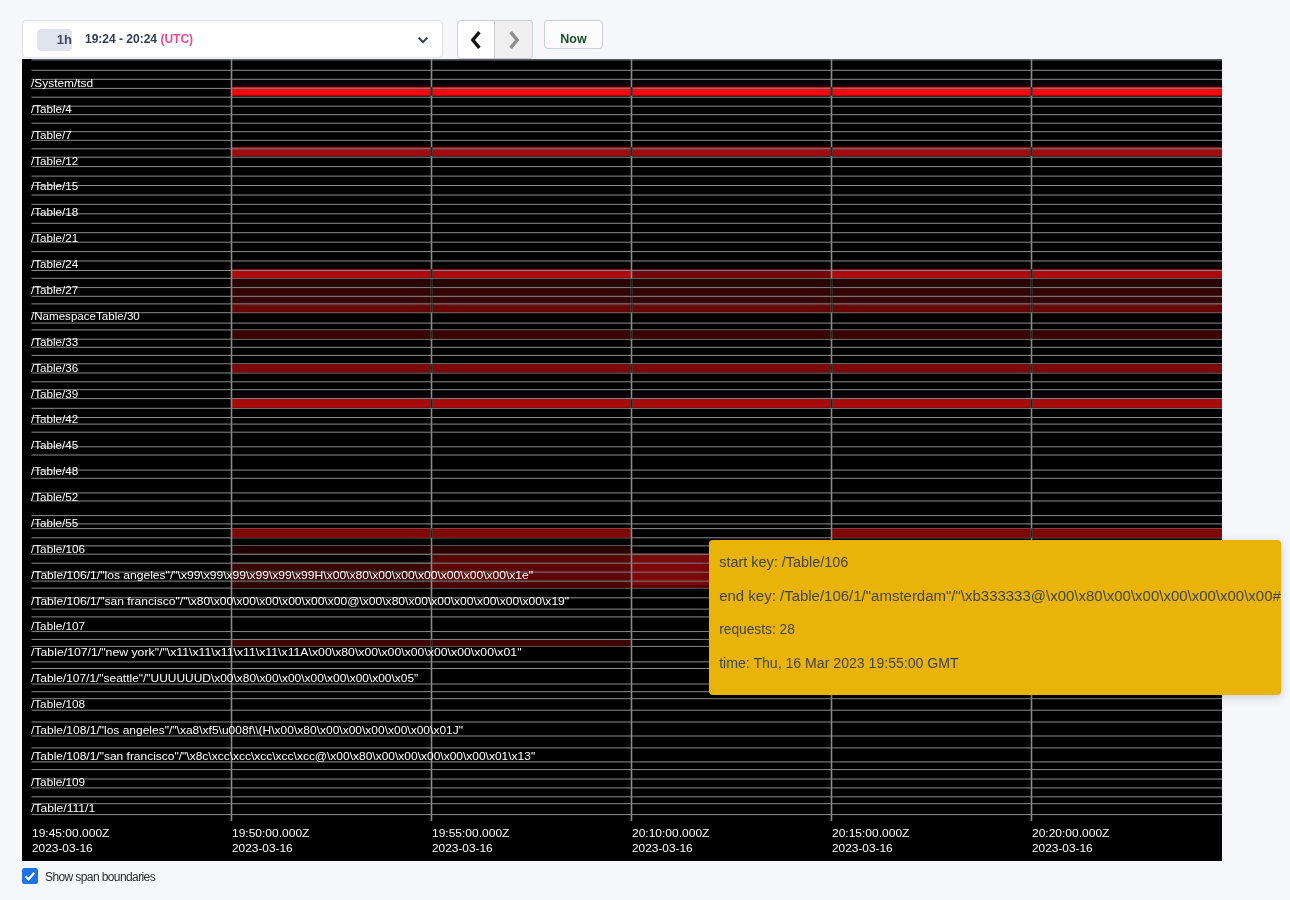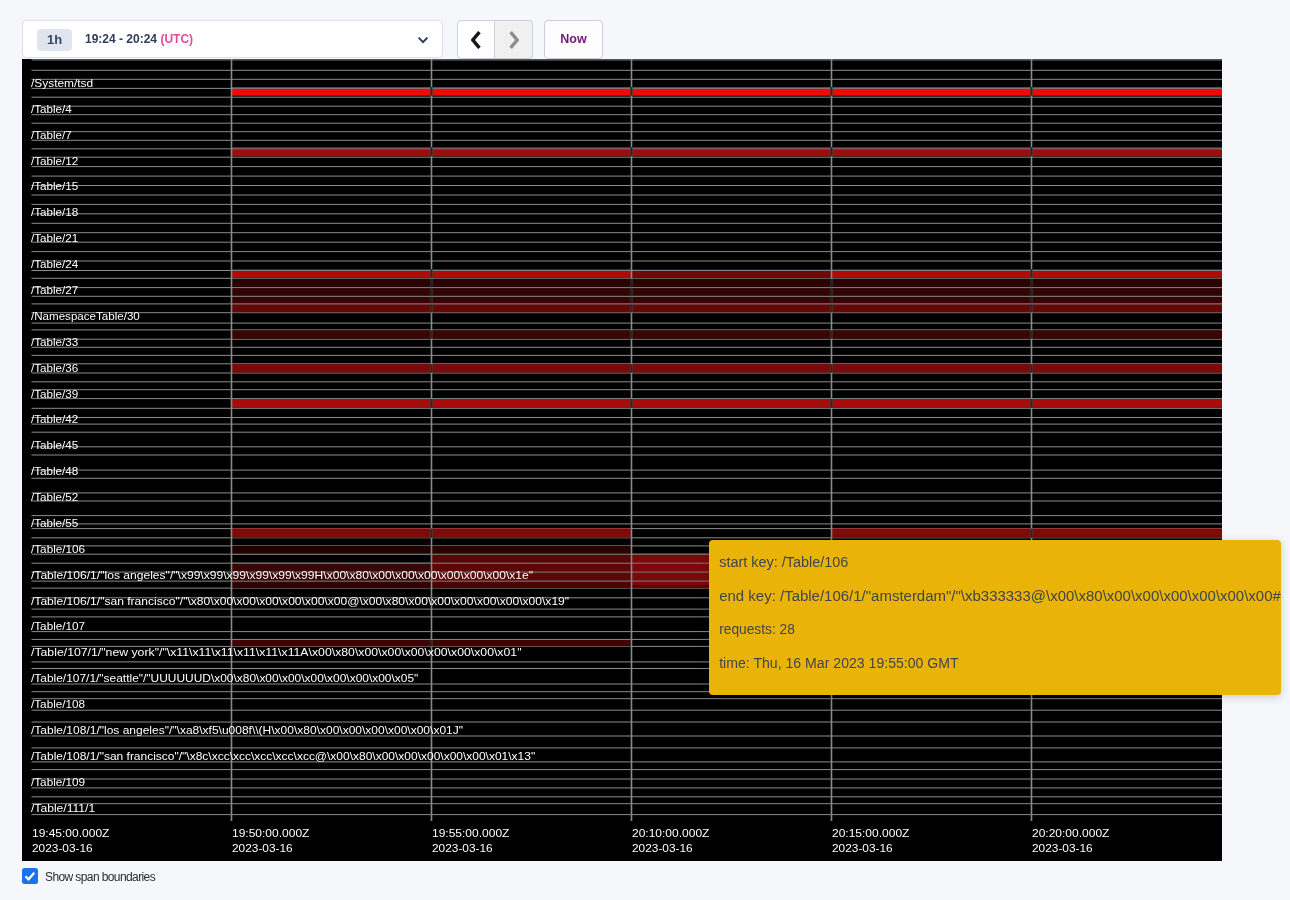--- a/index.html
+++ b/index.html
@@ -2,33 +2,33 @@
 <html><head>
 <meta charset="utf-8">
 <style>
   * { margin:0; padding:0; box-sizing:border-box; }
   html,body { width:1290px; height:900px; background:#f5f7fa; overflow:hidden;
               font-family:"Liberation Sans", sans-serif; }
   .selector { position:absolute; left:22px; top:20px; width:421px; height:38px;
               background:#fff; border:1px solid #dadfe8; border-radius:4px; }
   .badge { position:absolute; left:14px; top:8px; width:35px; height:22px;
            background:#e0e4ee; border-radius:4px; color:#3b4a63; font-size:13px;
-           font-weight:bold; text-align:center; line-height:22px; }
+           font-weight:bold; text-align:right; line-height:22px; }
   .trange { position:absolute; left:62px; top:0; height:36px; line-height:37px;
             font-size:12px; color:#2f3d57; font-weight:bold; }
   .trange .utc { color:#ec4899; font-weight:bold; }
   .chev-down { position:absolute; right:13px; top:15px; }
   .navgrp { position:absolute; left:457px; top:20px; height:39px; display:flex; }
   .nbtn { width:38px; height:39px; border:1px solid #c9cfdf; background:#fff;
           display:flex; align-items:center; justify-content:center; }
   .nbtn.left { border-radius:4px 0 0 4px; }
   .nbtn.right { border-radius:0 4px 4px 0; background:#f0f0f1; border-left:none; }
-  .nowbtn { position:absolute; left:544px; top:20px; width:59px; height:39px;
+  .nowbtn { position:absolute; left:544px; top:20px; width:59px; height:29px;
             background:#fcfcfd; border:1px solid #c9cfdf; border-radius:4px;
-            color:#701a75; font-size:12.5px; font-weight:bold; text-align:center;
+            color:#14532d; font-size:12.5px; font-weight:bold; text-align:center;
             line-height:37px; }
   .tooltip { position:absolute; left:709px; top:540px; width:572px; height:155px;
              background:#eab308; border-radius:4px; box-shadow:0 2px 10px rgba(0,0,0,0.18); }
   .cbrow { position:absolute; left:22px; top:867px; height:16px; }
   .cbox { position:absolute; left:0; top:1px; width:16px; height:16px;
           background:#1a73e8; border-radius:2.5px; }
   .cblabel { position:absolute; left:23px; top:3px; font-size:12px; line-height:15px;
              letter-spacing:-0.6px; color:#2b2b2b; white-space:nowrap; }
 </style>
 </head>

